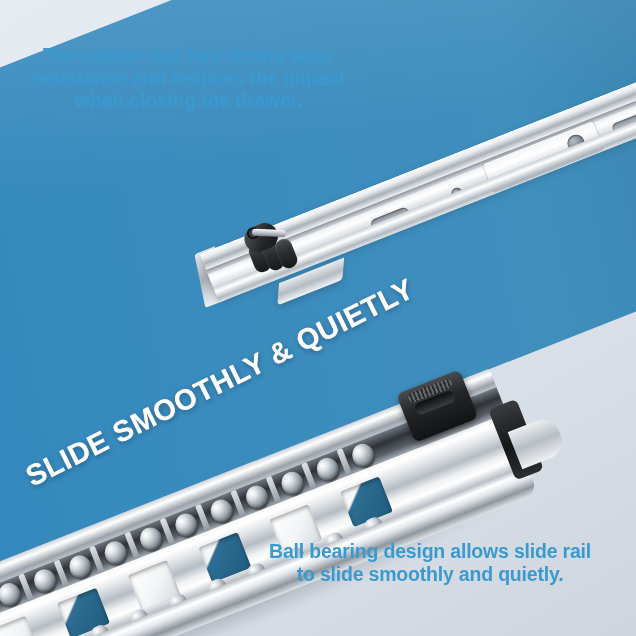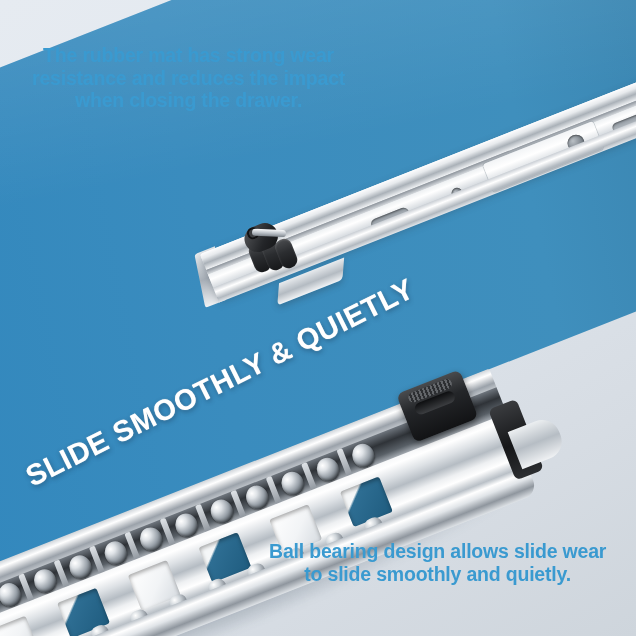--- a/index.html
+++ b/index.html
@@ -331,16 +331,16 @@
     <div class="rl-endcap"></div>
     <div class="rl-tip"></div>
   </div>
 
   <div class="copy" id="copy-top">The rubber mat has strong wear
 resistance and reduces the impact
 when closing the drawer.</div>
 
   <div class="headline">SLIDE SMOOTHLY &amp; QUIETLY</div>
 
-  <div class="copy" id="copy-bottom">Ball bearing design allows slide wear
+  <div class="copy" id="copy-bottom">Ball bearing design allows slide rail
 to slide smoothly and quietly.</div>
 
 </div>
 
 </body></html>

